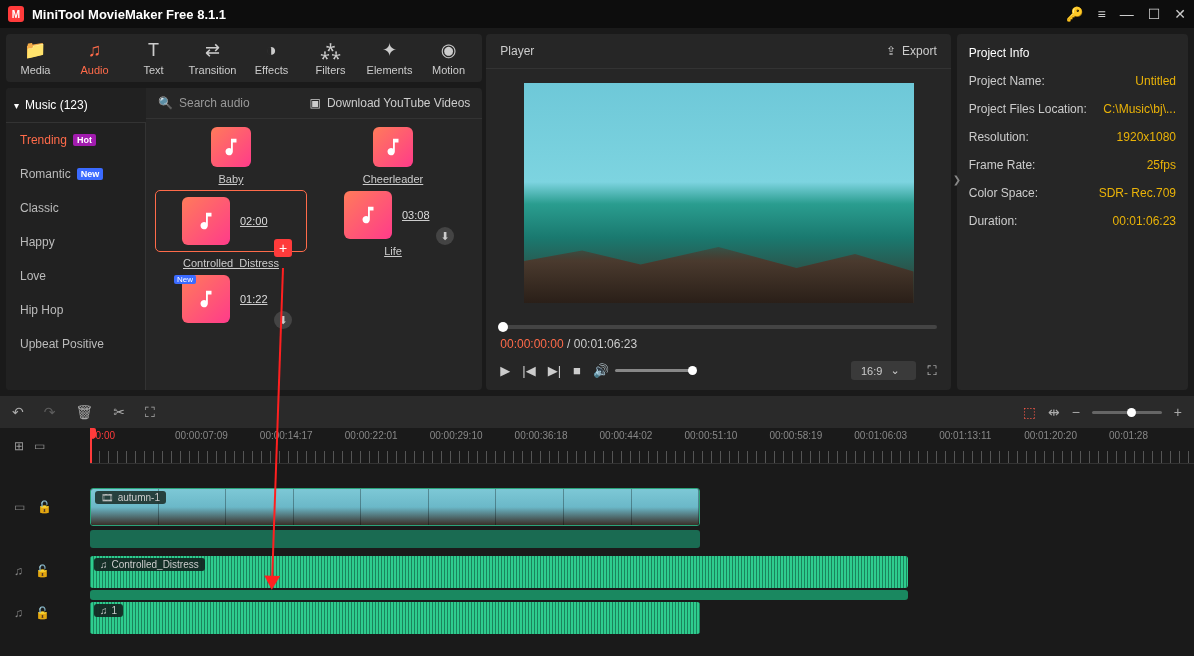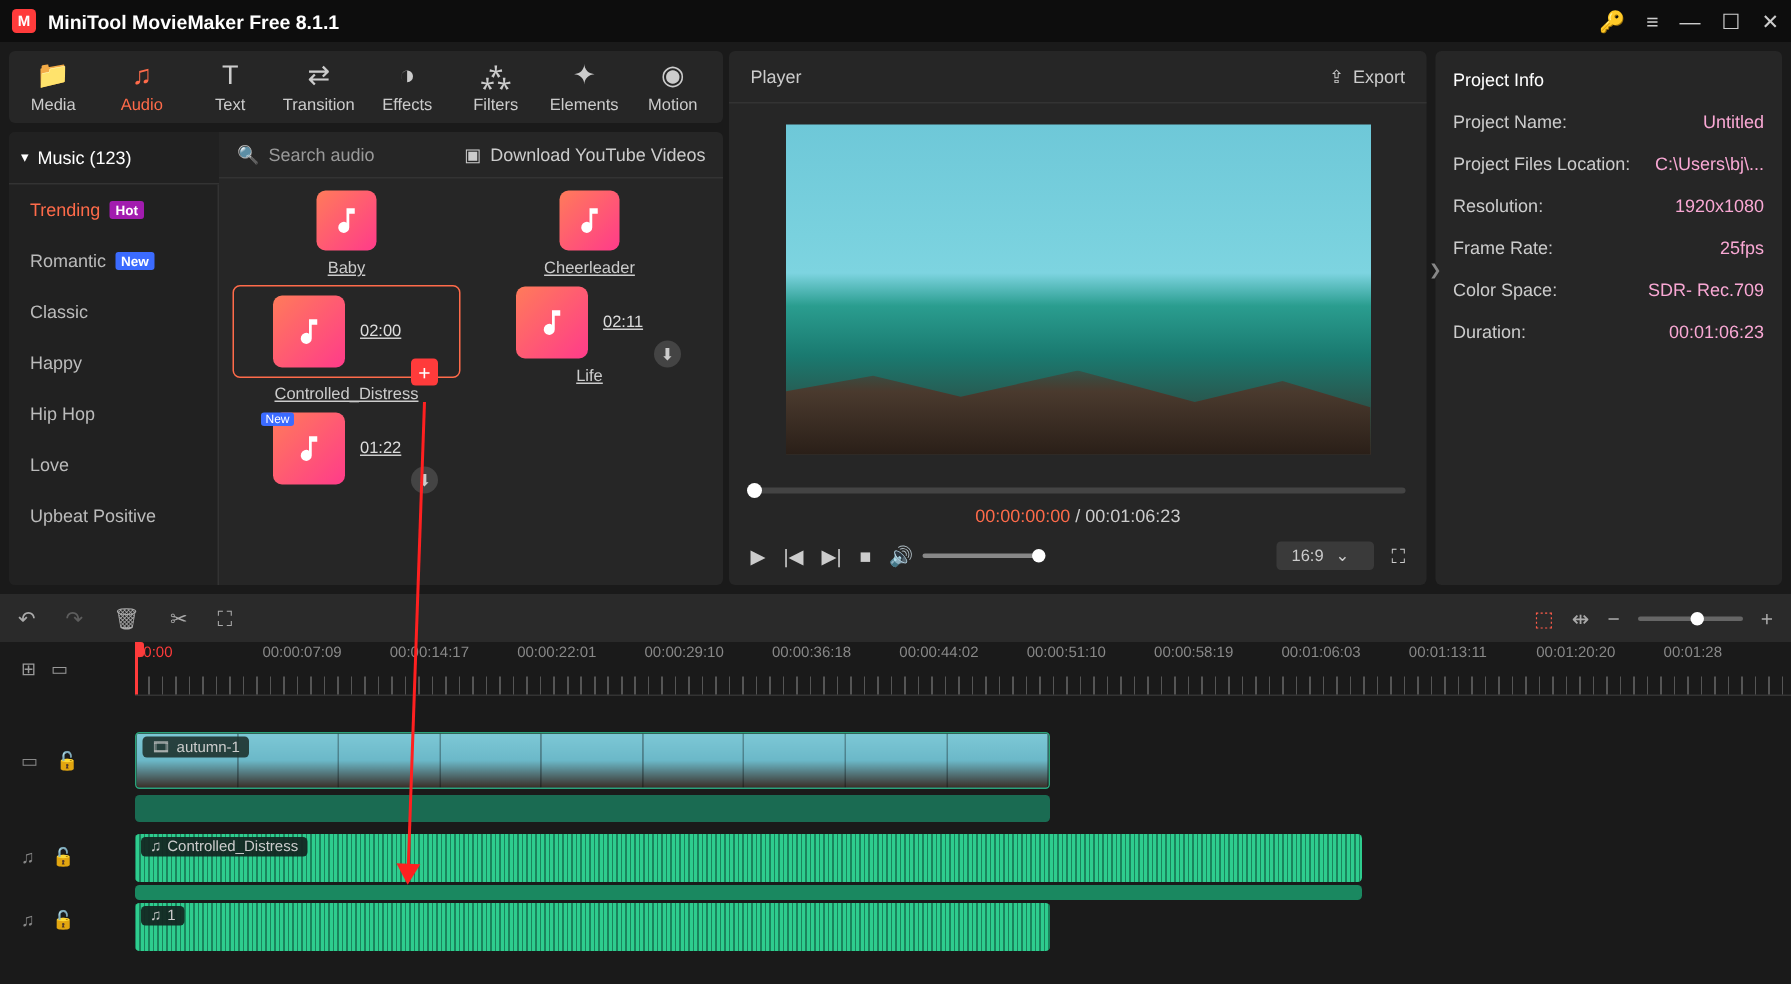--- a/index.html
+++ b/index.html
@@ -57,35 +57,35 @@
 .new-overlay { position: absolute; top: 0; left: 18px; font-size: 8px; background: #3b6bff; color: #fff; padding: 0 3px; border-radius: 2px; }
 
 
 .player-head { display: flex; align-items: flex-end; justify-content: space-between; padding: 10px 14px; border-bottom: 1px solid #333; }
 .export-btn { display: flex; align-items: center; gap: 6px; cursor: pointer; font-size: 12px; }
 .preview { flex: 1; display: flex; align-items: center; justify-content: center; padding: 8px; }
 .preview-img { width: 390px; height: 220px; background: linear-gradient(to bottom, #6ec8d8 0%, #7dd4e0 45%, #2a9d8f 55%, #1a7a70 70%, #3a3028 100%); position: relative; overflow: hidden; }
 .preview-img::after { content: ""; position: absolute; bottom: 0; left: 0; right: 0; height: 70px; background: linear-gradient(to top, #2a1f18, #4a3a2e 60%, transparent); clip-path: polygon(0 40%, 15% 25%, 30% 45%, 50% 20%, 70% 50%, 85% 30%, 100% 55%, 100% 100%, 0 100%); }
 .scrubber { height: 4px; background: #444; margin: 8px 14px; border-radius: 2px; position: relative; }
 .scrub-dot { width: 10px; height: 10px; background: #fff; border-radius: 50%; position: absolute; left: -2px; top: -3px; }
-.time-row { display: flex; justify-content: center; padding: 0 14px; font-size: 12px; margin-bottom: 4px; gap: 0; }
+.time-row { display: flex; justify-content: flex-start; padding: 0 14px; font-size: 12px; margin-bottom: 4px; gap: 0; }
 .time-cur { color: #ff6b4a; }
 .time-tot { color: #ccc; }
 .controls { display: flex; align-items: center; padding: 6px 14px 10px; gap: 12px; }
 .controls .pc { cursor: pointer; font-size: 13px; color: #ccc; }
 .vol { flex: 1; display: flex; align-items: center; gap: 6px; }
 .vol-slider { width: 80px; height: 3px; background: #888; position: relative; border-radius: 2px; }
 .vol-dot { width: 9px; height: 9px; background: #fff; border-radius: 50%; position: absolute; right: -2px; top: -3px; }
 .aspect { background: #3a3a3a; padding: 3px 16px 3px 10px; border-radius: 3px; font-size: 11px; display: flex; align-items: center; gap: 8px; cursor: pointer; }
 
 
 .right-col h4 { font-size: 12px; font-weight: 500; color: #fff; margin-bottom: 14px; }
 .info-row { display: flex; justify-content: space-between; margin-bottom: 14px; font-size: 12px; }
 .info-row .k { color: #ccc; }
-.info-row .v { color: #f9a8d4; }
+.info-row .v { color: #eab308; }
 .right-col { position: relative; }
 .collapse-chev { position: absolute; left: -4px; top: 140px; color: #888; font-size: 10px; cursor: pointer; }
 
 
 .timeline-bar { height: 32px; background: #2a2a2a; display: flex; align-items: center; padding: 0 12px; gap: 20px; }
 .tl-action { color: #aaa; cursor: pointer; font-size: 14px; }
 .tl-right { margin-left: auto; display: flex; align-items: center; gap: 12px; }
 .zoom-slider { width: 70px; height: 3px; background: #666; position: relative; border-radius: 2px; }
 .zoom-dot { width: 9px; height: 9px; background: #fff; border-radius: 50%; position: absolute; left: 50%; top: -3px; }
 
@@ -189,24 +189,24 @@
               <span>Romantic</span>
               <span class="badge new">New</span>
             </div>
             <div class="sidebar-item">
               <span>Classic</span>
             </div>
             <div class="sidebar-item">
               <span>Happy</span>
             </div>
             <div class="sidebar-item">
+              <span>Love</span>
+            </div>
+            <div class="sidebar-item">
               <span>Hip Hop</span>
-            </div>
-            <div class="sidebar-item">
-              <span>Love</span>
             </div>
             <div class="sidebar-item">
               <span>Upbeat Positive</span>
             </div>
           </div>
       </div>
       <div class="lib-main">
         <div class="lib-top">
           <div class="search">
             <span>🔍</span>
@@ -250,21 +250,21 @@
               </div>
               <div class="card-label">Controlled_Distress</div>
             </div>
             <div class="audio-card">
               <div class="thumb-row">
                 <div class="thumb">
                   <svg viewBox="0 0 24 24">
                     <path d="M12 3v10.55A4 4 0 1 0 14 17V7h4V3h-6z"></path>
                   </svg>
                 </div>
-                <span class="dur">02:11</span>
+                <span class="dur">03:08</span>
                 <div class="dl-btn">⬇</div>
               </div>
               <div class="card-label">Life</div>
             </div>
             <div class="audio-card">
               <div class="thumb-row">
                 <span class="new-overlay">New</span>
                 <div class="thumb">
                   <svg viewBox="0 0 24 24">
                     <path d="M12 3v10.55A4 4 0 1 0 14 17V7h4V3h-6z"></path>
@@ -321,21 +321,21 @@
   <div class="right-col">
     <span class="collapse-chev">❯</span>
     <h4>Project Info</h4>
     <div id="project-rows">
         <div class="info-row">
           <span class="k">Project Name:</span>
           <span class="v">Untitled</span>
         </div>
         <div class="info-row">
           <span class="k">Project Files Location:</span>
-          <span class="v">C:\Users\bj\...</span>
+          <span class="v">C:\Music\bj\...</span>
         </div>
         <div class="info-row">
           <span class="k">Resolution:</span>
           <span class="v">1920x1080</span>
         </div>
         <div class="info-row">
           <span class="k">Frame Rate:</span>
           <span class="v">25fps</span>
         </div>
         <div class="info-row">

